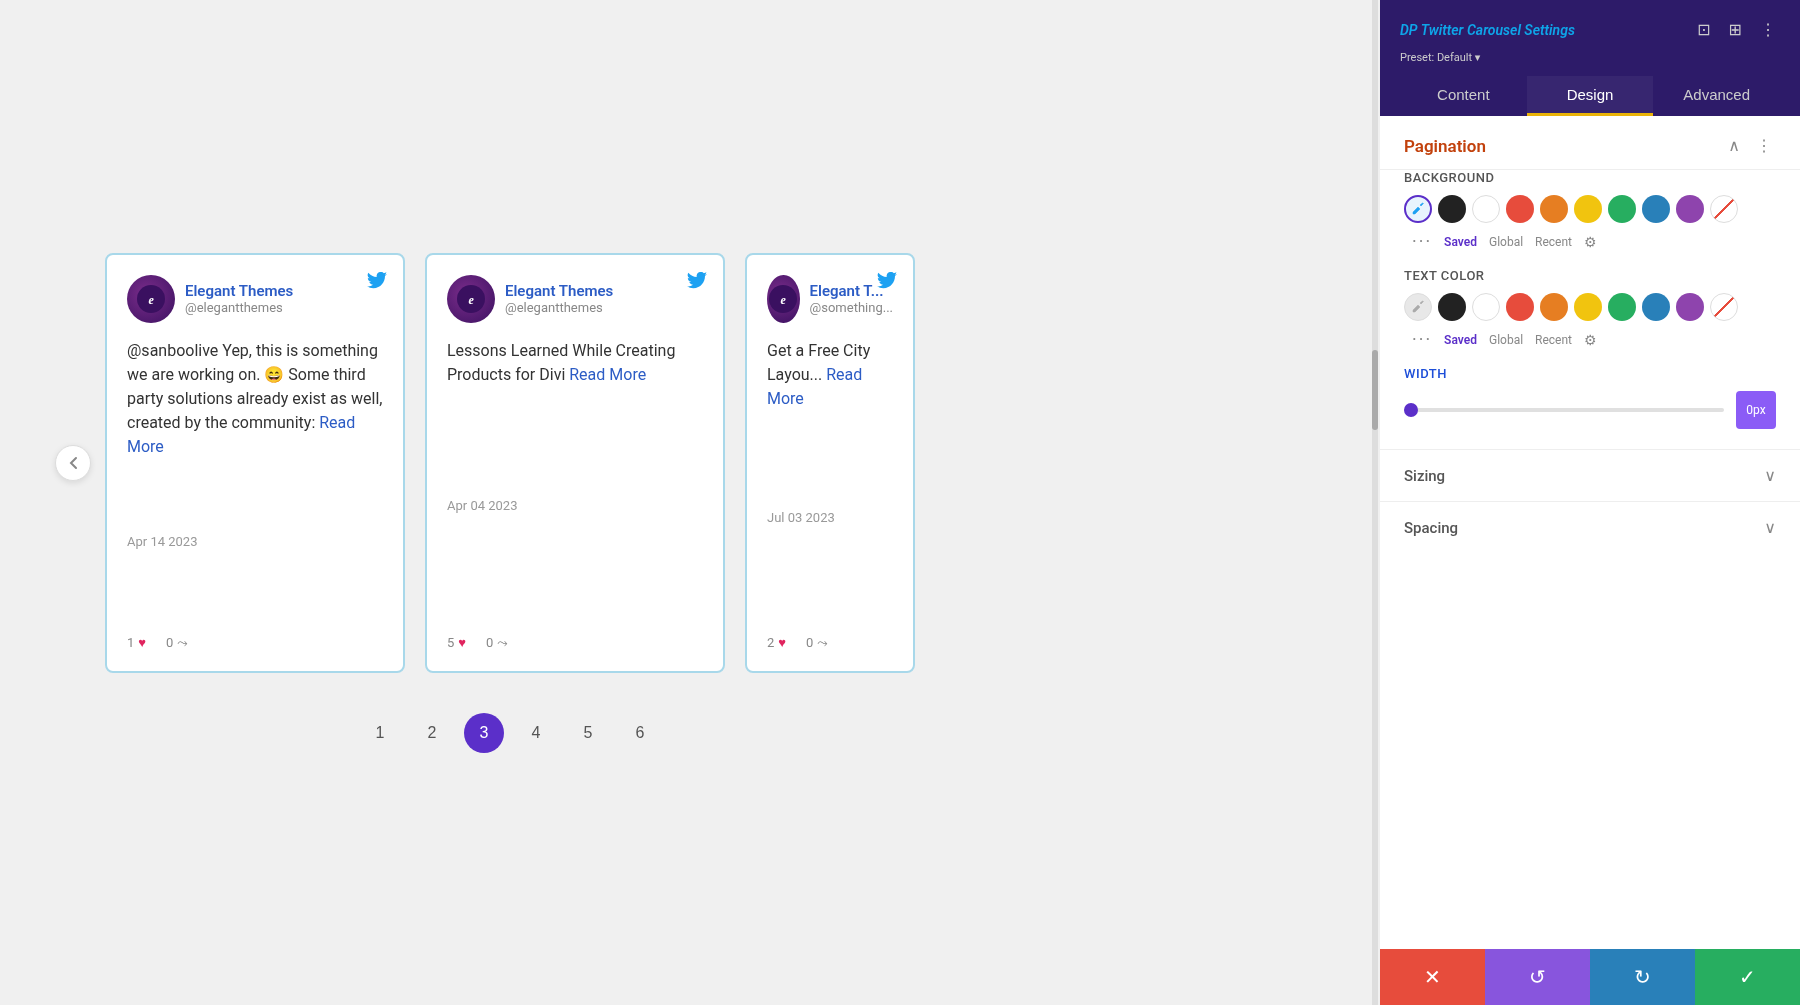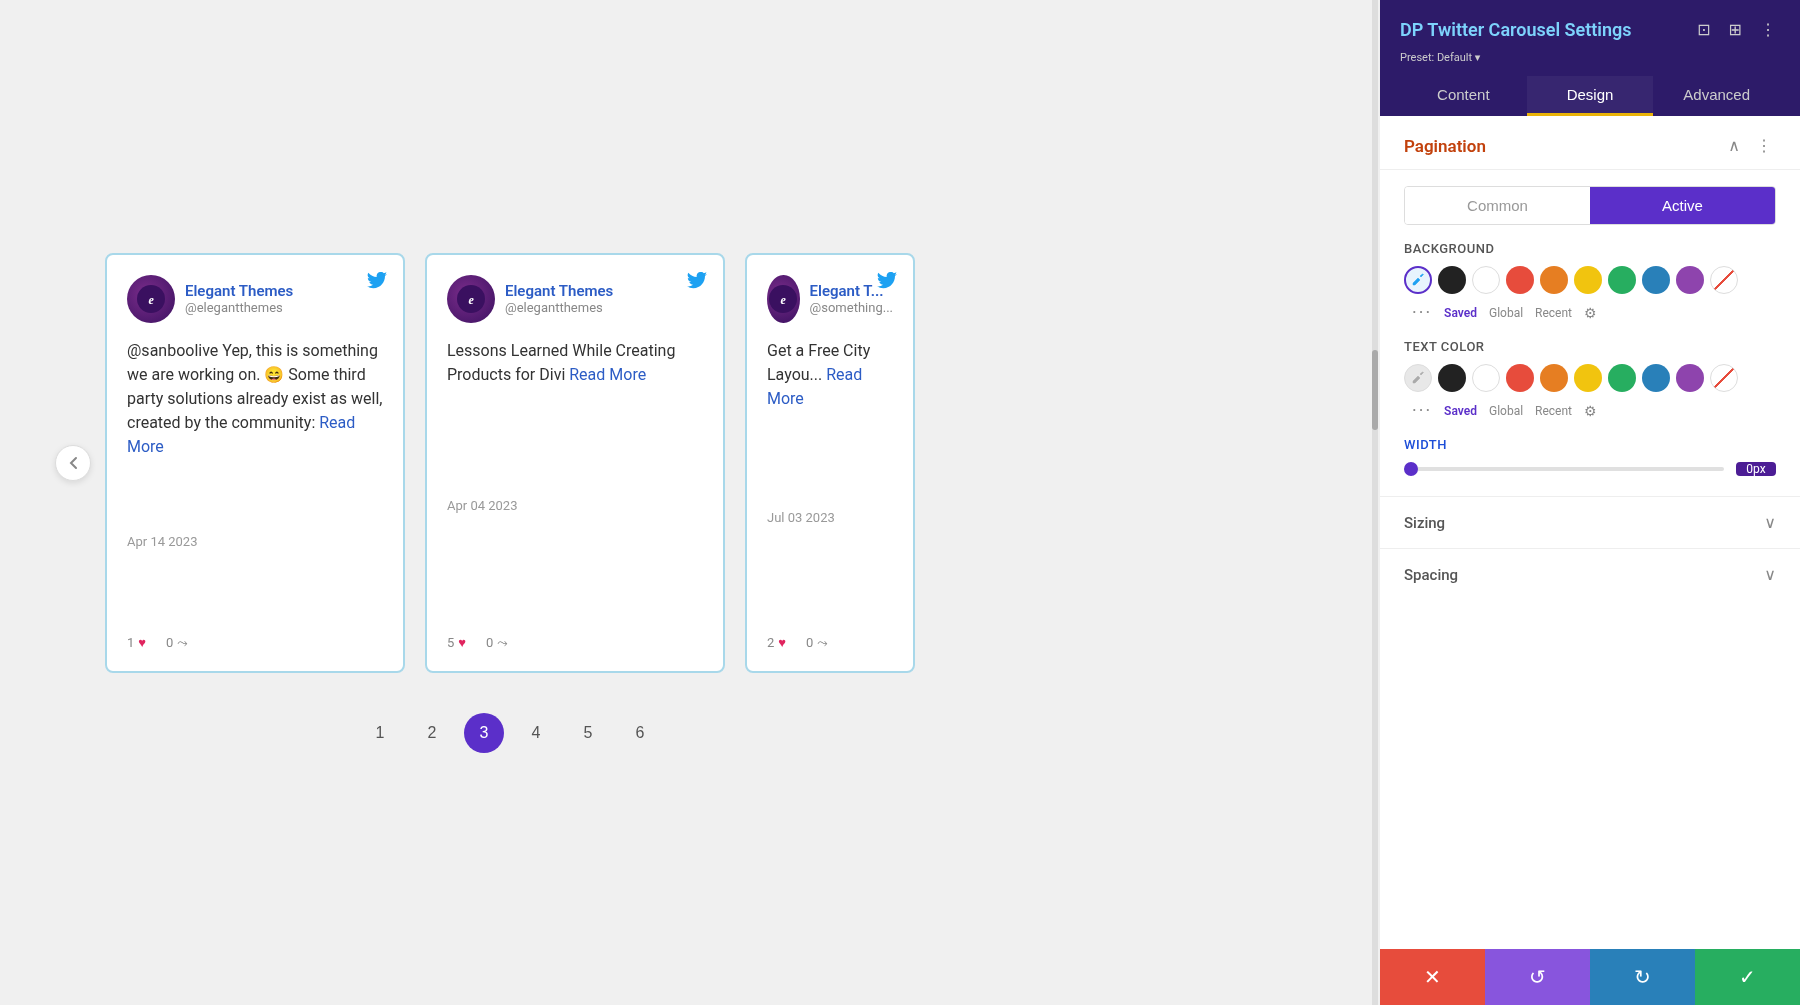--- a/index.html
+++ b/index.html
@@ -189,23 +189,24 @@
     }
 
     .panel-title-row {
       display: flex;
       align-items: center;
       justify-content: space-between;
       margin-bottom: 8px;
     }
 
     .panel-title {
-      color: #7dd3fc;
-      font-size: 18px;
+      color: #0ea5e9;
+      font-size: 14px;
       font-weight: 600;
+      font-style: italic;
     }
 
     .panel-title-icons {
       display: flex;
       gap: 10px;
       align-items: center;
     }
 
     .panel-icon-btn {
       color: #ccc;
@@ -423,23 +424,23 @@
     .range-slider::-webkit-slider-thumb {
       -webkit-appearance: none;
       width: 14px;
       height: 14px;
       border-radius: 50%;
       background: #5b2fc9;
       cursor: pointer;
     }
 
     .slider-value {
-      background: #4c1d95;
+      background: #8b5cf6;
       color: white;
-      padding: 0 8px;
+      padding: 12px 8px;
       border-radius: 4px;
       font-size: 12px;
       min-width: 40px;
       text-align: center;
     }
 
     
     .collapsible-section {
       border-top: 1px solid #eee;
       padding: 16px 24px;
@@ -678,24 +679,20 @@
   <div class="panel-body">
 
     <div class="section-header">
       <div class="section-title">Pagination</div>
       <div class="section-actions">
         <button class="section-icon-btn">∧</button>
         <button class="section-icon-btn">⋮</button>
       </div>
     </div>
 
-    <div class="sub-tabs">
-      <button class="sub-tab">Common</button>
-      <button class="sub-tab active">Active</button>
-    </div>
 
     <div class="color-section">
       <div class="color-label">Background</div>
       <div class="color-row">
 
         <div class="color-swatch eyedropper selected">
           <svg width="14" height="14" viewBox="0 0 14 14" fill="none">
             <path d="M12.5 1.5L10 4l-1-1L11.5 1l1 0.5zM2 10l5-5 2 2-5 5H2v-2z" fill="#1da1f2" stroke="#1da1f2" stroke-width="0.5"></path>
           </svg>
         </div>

